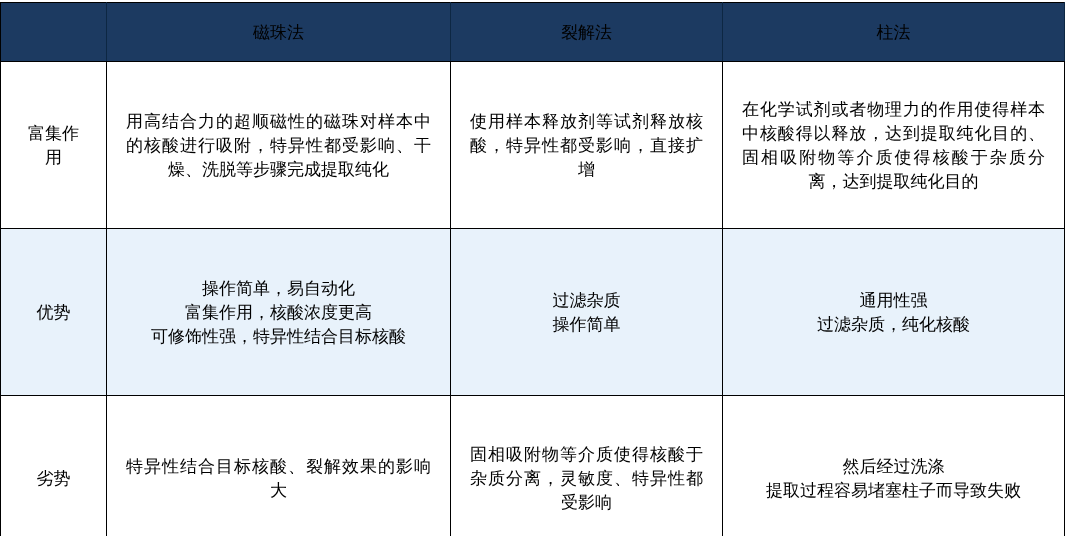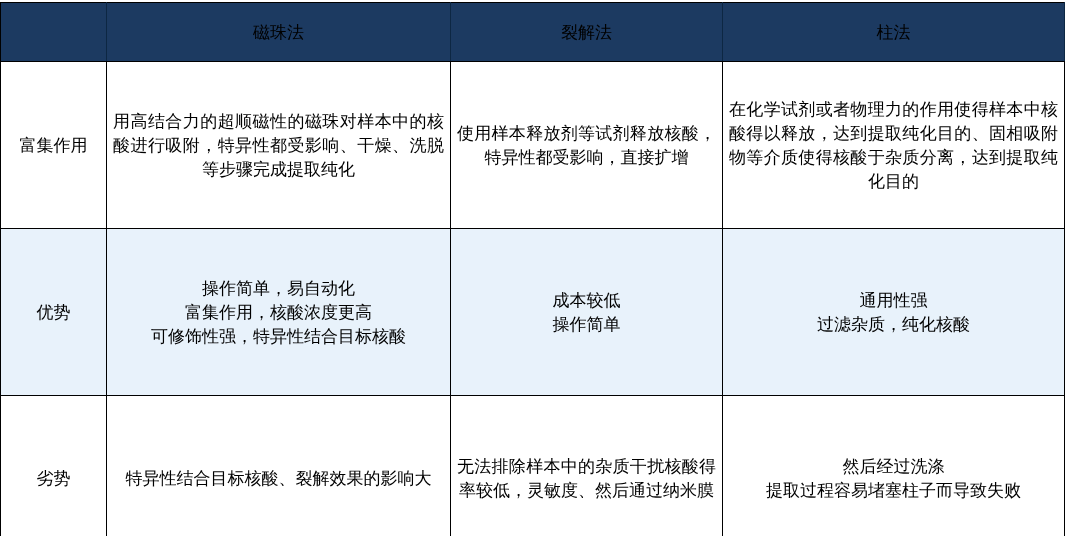--- a/index.html
+++ b/index.html
@@ -29,21 +29,21 @@
     top: 2px;
   }
   col.c-label  { width: 106px; }
   col.c-bead   { width: 344px; }
   col.c-lysis  { width: 272px; }
   col.c-column { width: 342px; }
 
   table.comparison-table td,
   table.comparison-table th {
     border: 1px solid #000000;
-    padding: 4px 6px;
+    padding: 4px 19px;
     vertical-align: middle;
     text-align: center;
     font-weight: normal;
     color: #000000;
     font-size: 17px;
     line-height: 1.42;
   }
 
   thead th {
     background: #1c3a61;
@@ -127,36 +127,36 @@
       </tr>
 
       <tr class="row-advantage">
         <td class="row-label">优势</td>
         <td class="cell-body">
           <span class="cell-text">操作简单，易自动化
 富集作用，核酸浓度更高
 可修饰性强，特异性结合目标核酸</span>
         </td>
         <td class="cell-body">
-          <span class="cell-text">成本较低
+          <span class="cell-text">过滤杂质
 操作简单</span>
         </td>
         <td class="cell-body">
           <span class="cell-text">通用性强
 过滤杂质，纯化核酸</span>
         </td>
       </tr>
 
       <tr class="row-drawback">
         <td class="row-label">劣势</td>
         <td class="cell-body">
           <span class="cell-text justified">特异性结合目标核酸、裂解效果的影响大</span>
         </td>
         <td class="cell-body">
-          <span class="cell-text justified">无法排除样本中的杂质干扰核酸得率较低，灵敏度、然后通过纳米膜</span>
+          <span class="cell-text justified">固相吸附物等介质使得核酸于杂质分离，灵敏度、特异性都受影响</span>
         </td>
         <td class="cell-body">
           <span class="cell-text">然后经过洗涤
 提取过程容易堵塞柱子而导致失败</span>
         </td>
       </tr>
 
     </tbody>
   </table>
 

